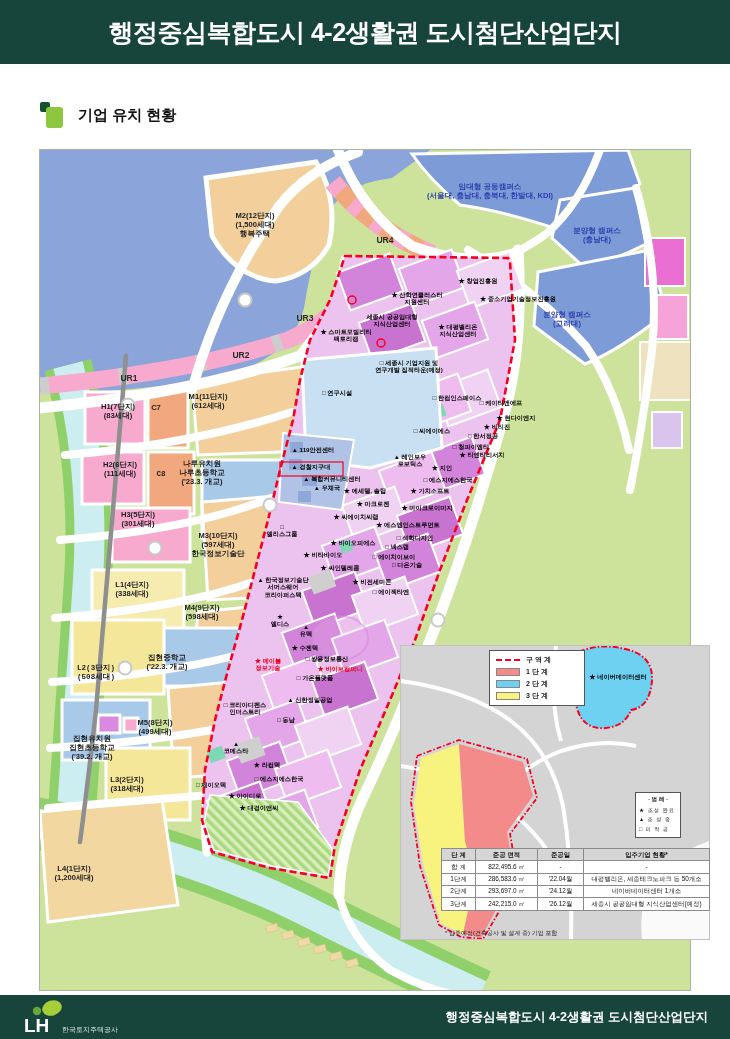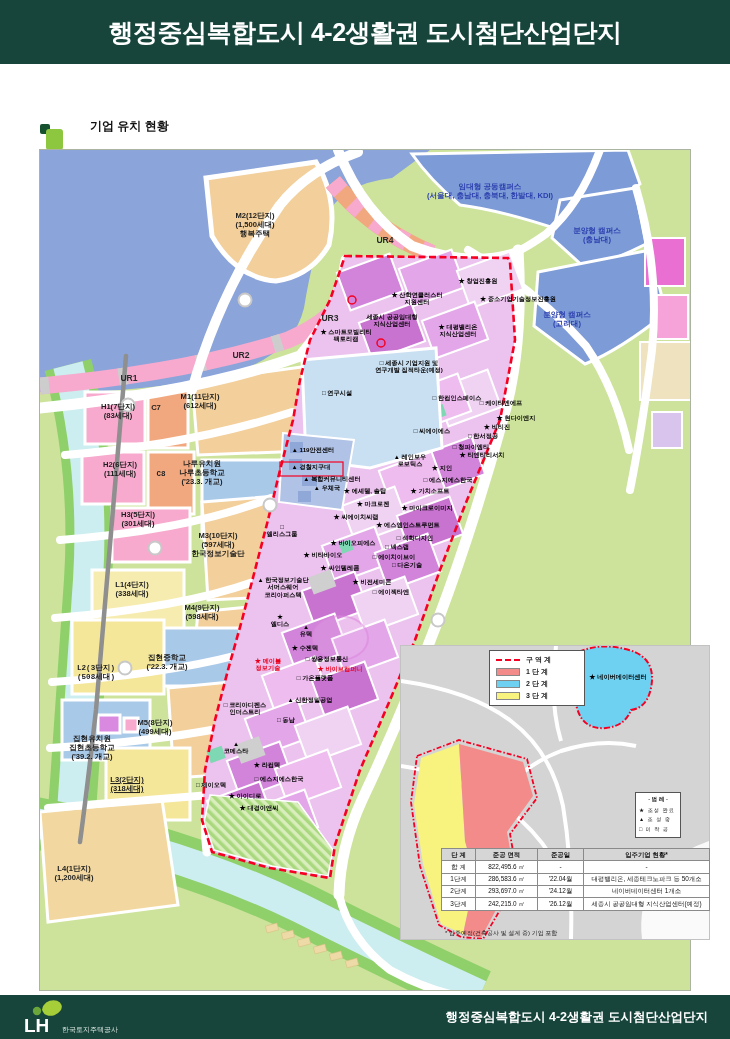--- a/index.html
+++ b/index.html
@@ -7,21 +7,21 @@
         font-family:"Liberation Sans",sans-serif;}
   
   .topbar{position:absolute;left:0;top:0;width:730px;height:64px;background:#17453c;
           display:flex;align-items:center;justify-content:center;}
   .topbar h1{margin:0;color:#fff;font-size:25px;font-weight:700;letter-spacing:-0.5px;}
   
   .section-row{position:absolute;left:40px;top:102px;display:flex;align-items:flex-end;gap:9px;}
   .sec-icon{position:relative;width:25px;height:27px;}
   .sq1{position:absolute;left:0;top:0;width:10px;height:10px;background:#15502f;border-radius:2px;}
   .sq2{position:absolute;left:6px;top:5px;width:17px;height:21px;background:#8dc63f;border-radius:3px;}
-  .section-row h2{margin:16px;font-size:12px;font-weight:700;color:#111;}
+  .section-row h2{margin:4px;font-size:15px;font-weight:700;color:#111;}
   
   .map{position:absolute;left:40px;top:150px;width:650px;height:840px;background:#cde39b;
        outline:1px solid #aab4a0;}
   .map>svg{position:absolute;left:0;top:0;}
   #map-labels{position:absolute;left:0;top:0;width:650px;height:840px;z-index:40;pointer-events:none;}
   .lbl{position:absolute;transform:translate(-50%,-50%);white-space:pre-line;text-align:center;
        line-height:1.18;font-weight:700;}
   .res{font-size:7.6px;color:#1c1c1c;}
   .ur{font-size:8.6px;color:#2a2a2a;}
   .blu{font-size:7.6px;color:#2b3fae;}
@@ -308,21 +308,21 @@
       <div class="tbl-note">* 입주예정(건축공사 및 설계 중) 기업 포함</div>
     </div>
 
     <div id="map-labels">
         <div class="lbl res" style="left: 215px; top: 75px;">M2(12단지)
 (1,500세대)
 행복주택</div>
         <div class="lbl res" style="left: 78px; top: 262px;">H1(7단지)
 (83세대)</div>
         <div class="lbl res" style="left: 116px; top: 258px;">C7</div>
-        <div class="lbl res" style="left: 160px; top: 252px; text-align: center;">M1(11단지)
+        <div class="lbl res" style="left: 168px; top: 252px; text-align: center;">M1(11단지)
 (612세대)</div>
         <div class="lbl res" style="left: 80px; top: 320px;">H2(6단지)
 (111세대)</div>
         <div class="lbl res" style="left: 121px; top: 324px; font-family: Liberation Mono, monospace;">C8</div>
         <div class="lbl res" style="left: 162px; top: 323px;">나루유치원
 나루초등학교
 ('23.3. 개교)</div>
         <div class="lbl res" style="left: 98px; top: 370px;">H3(5단지)
 (301세대)</div>
         <div class="lbl res" style="left: 178px; top: 395px;">M3(10단지)
@@ -334,26 +334,26 @@
 (598세대)</div>
         <div class="lbl res" style="left: 127px; top: 513px;">집현중학교
 ('22.3. 개교)</div>
         <div class="lbl res" style="left: 56px; top: 523px; font-family: Liberation Mono, monospace;">L2(3단지)
 (508세대)</div>
         <div class="lbl res" style="left: 115px; top: 578px;">M5(8단지)
 (499세대)</div>
         <div class="lbl res" style="left: 52px; top: 598px;">집현유치원
 집현초등학교
 ('39.2. 개교)</div>
-        <div class="lbl res" style="left: 87px; top: 635px; text-decoration: underline;">L3(2단지)
+        <div class="lbl res" style="left: 87px; top: 635px;">L3(2단지)
 (318세대)</div>
         <div class="lbl res" style="left: 34px; top: 724px;">L4(1단지)
 (1,200세대)</div>
         <div class="lbl ur" style="left: 345px; top: 90px;">UR4</div>
-        <div class="lbl ur" style="left: 265px; top: 168px; margin-left: 25px;">UR3</div>
+        <div class="lbl ur" style="left: 265px; top: 168px;">UR3</div>
         <div class="lbl ur" style="left: 201px; top: 205px;">UR2</div>
         <div class="lbl ur" style="left: 89px; top: 228px;">UR1</div>
         <div class="lbl blu" style="left: 450px; top: 42px;">임대형 공동캠퍼스
 (서울대, 충남대, 충북대, 한밭대, KDI)</div>
         <div class="lbl blu" style="left: 557px; top: 86px;">분양형 캠퍼스
 (충남대)</div>
         <div class="lbl blu" style="left: 527px; top: 170px;">분양형 캠퍼스
 (고려대)</div>
         <div class="lbl ind" style="left: 438px; top: 131px;">★ 창업진흥원</div>
         <div class="lbl ind" style="left: 377px; top: 148px;">★ 산학연클러스터

